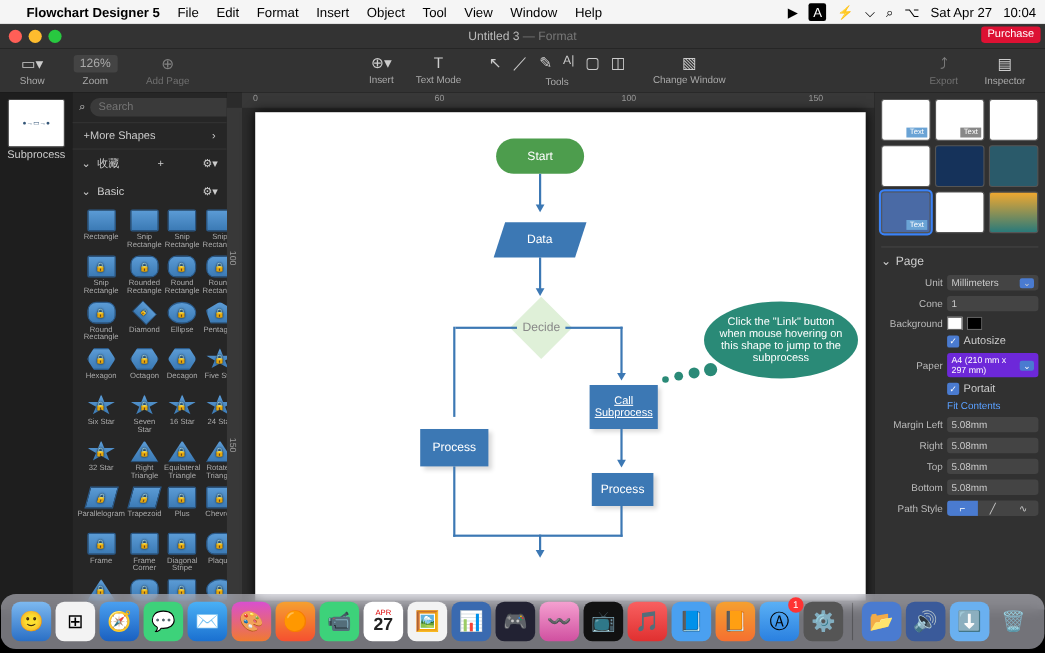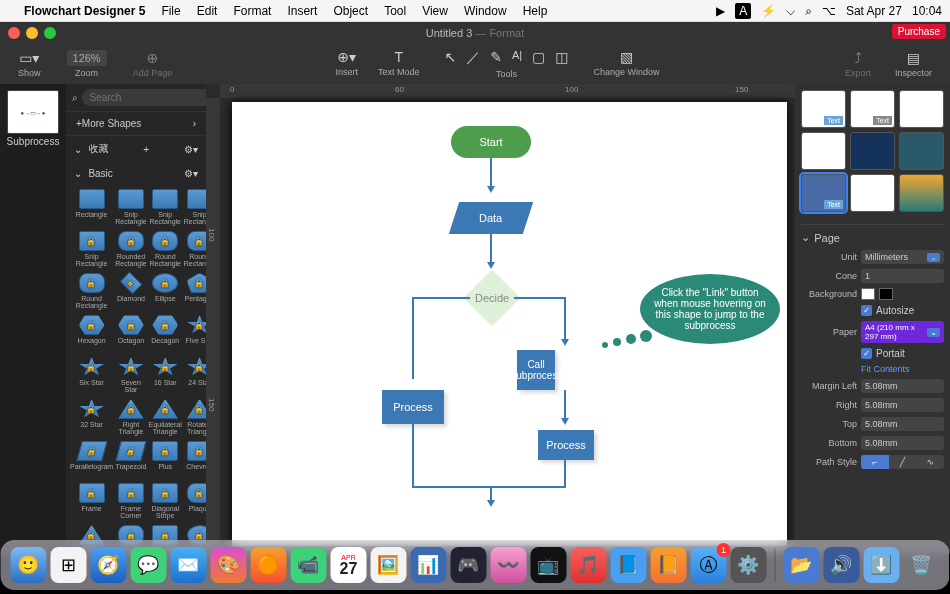--- a/index.html
+++ b/index.html
@@ -464,21 +464,21 @@
       <div class="line" style="left:180px;top:195px;width:2px;height:82px;"></div>
       <div class="node proc" style="left:150px;top:288px;width:62px;height:34px;">
           <span>Process</span>
         </div>
       <div class="line" style="left:180px;top:322px;width:2px;height:64px;"></div>
       <div class="line" style="left:180px;top:384px;width:79px;height:2px;"></div>
 
       <div class="line" style="left:282px;top:195px;width:52px;height:2px;"></div>
       <div class="line" style="left:332px;top:195px;width:2px;height:44px;"></div>
       <div class="arrow-down" style="left:329px;top:237px;"></div>
-      <div class="node proc" style="left:285px;top:248px;width:38px;height:40px;font-size:10px;">
+      <div class="node proc" style="left:304px;top:248px;width:62px;height:40px;font-size:10px;text-decoration:underline;">
           <span style="white-space:pre-line;">Call
 Subprocess</span>
         </div>
       <div class="line" style="left:332px;top:288px;width:2px;height:30px;"></div>
       <div class="arrow-down" style="left:329px;top:316px;"></div>
       <div class="node proc" style="left:306px;top:328px;width:56px;height:30px;">
           <span>Process</span>
         </div>
       <div class="line" style="left:332px;top:358px;width:2px;height:28px;"></div>
       <div class="line" style="left:259px;top:384px;width:75px;height:2px;"></div>

